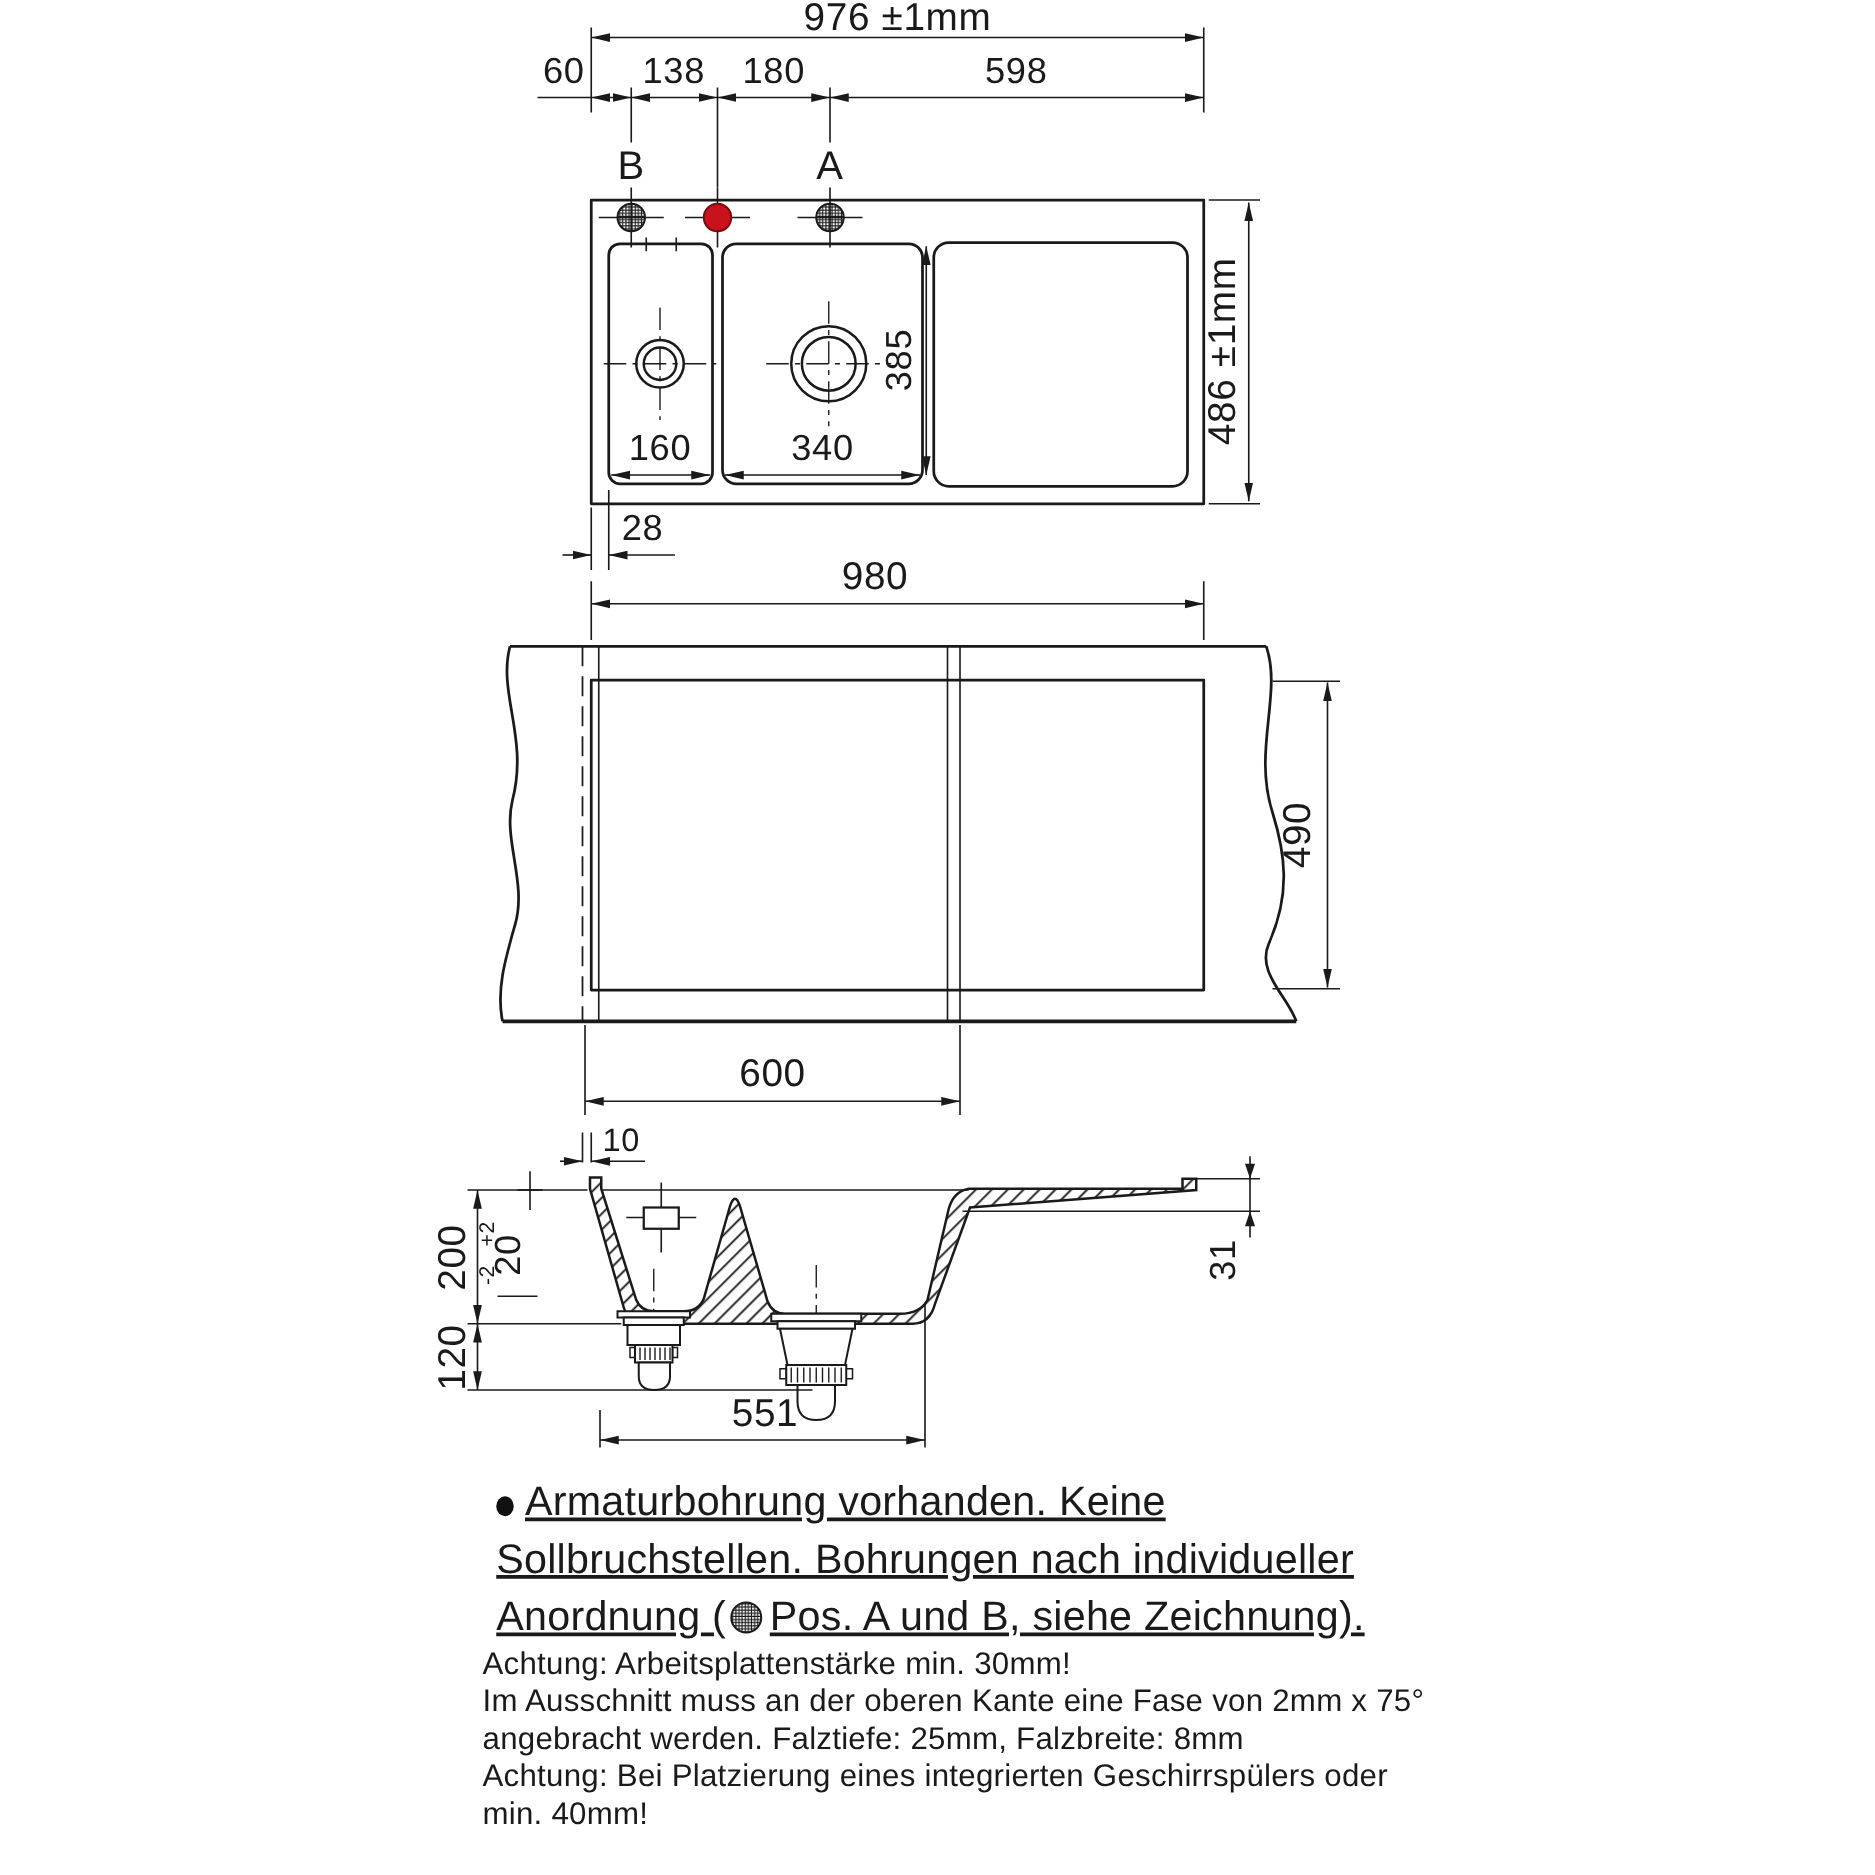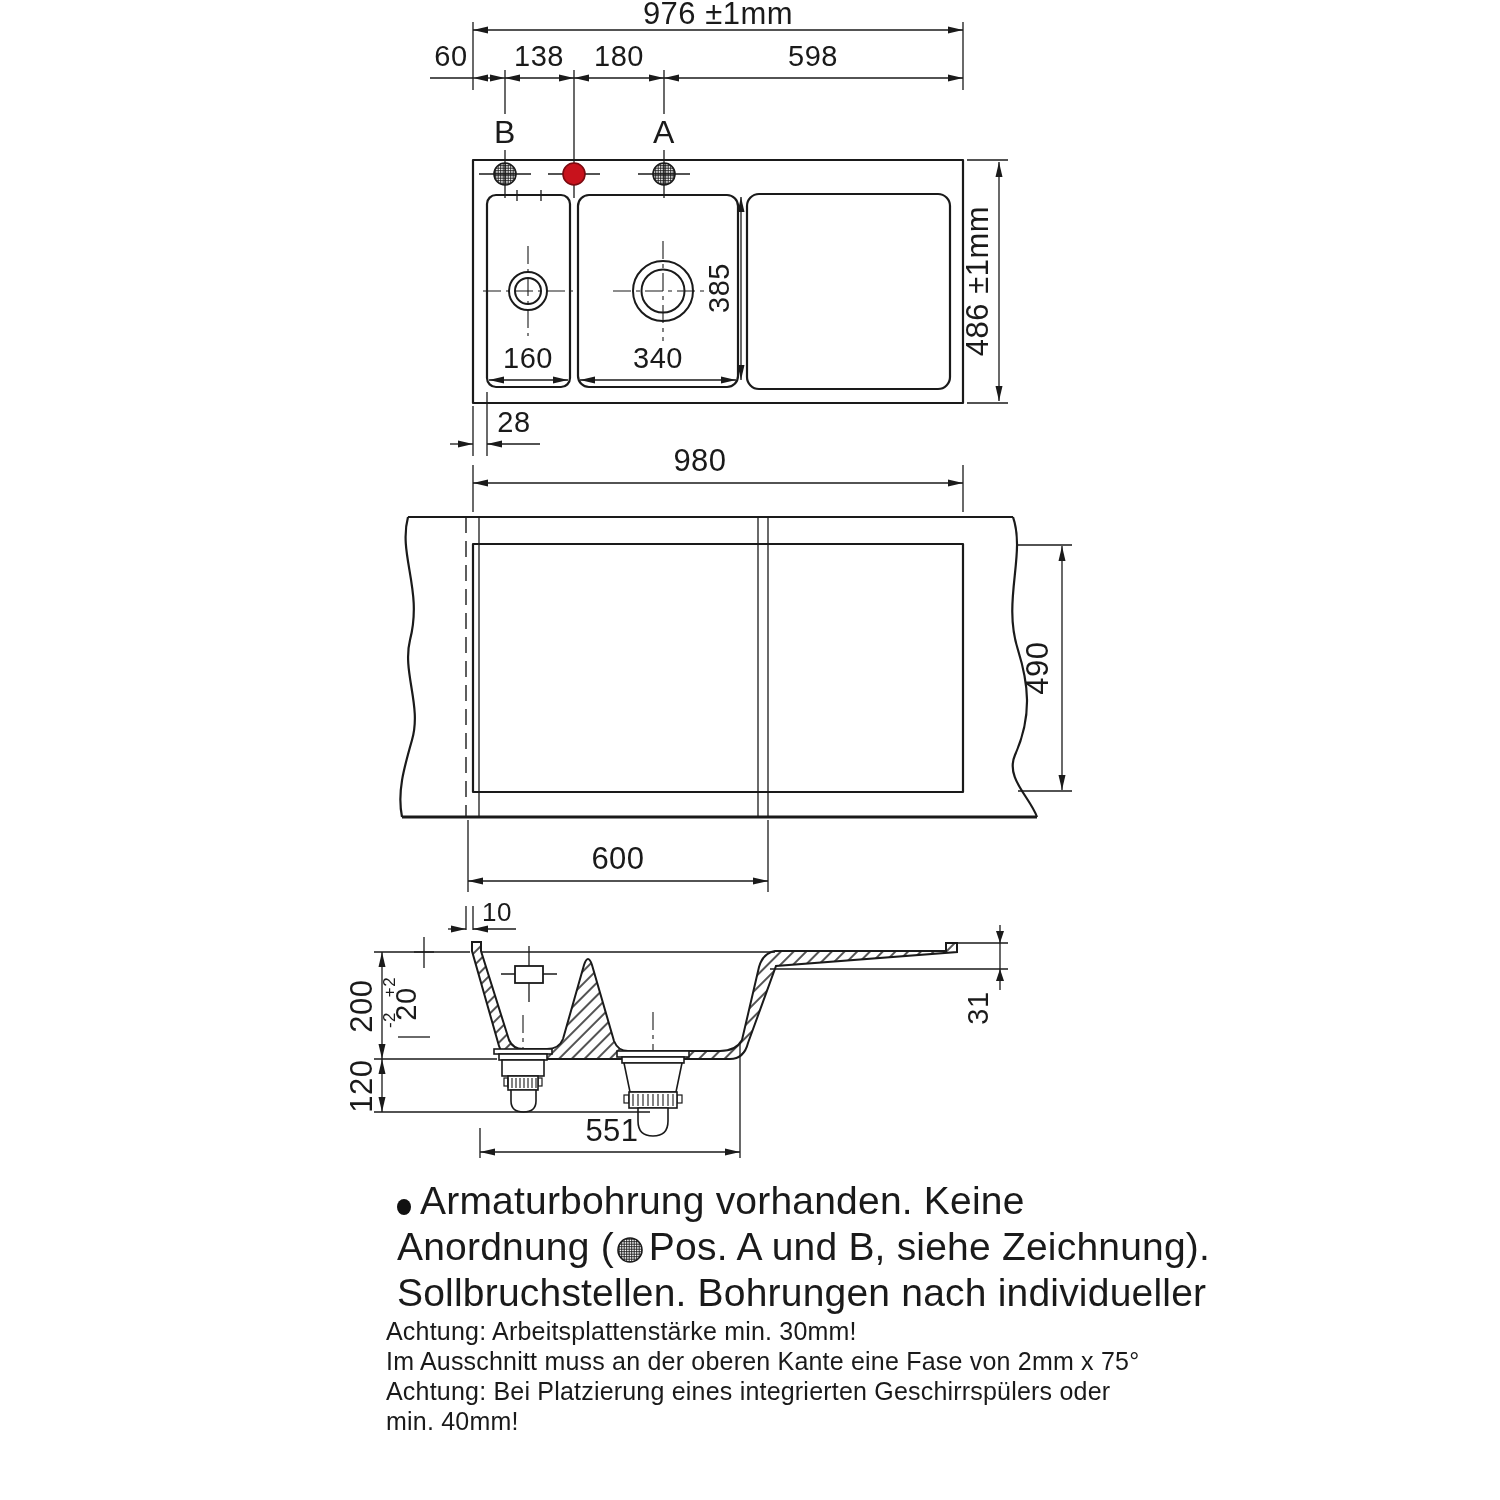--- a/index.html
+++ b/index.html
@@ -5,22 +5,22 @@
   html,body{margin:0;padding:0;background:#ffffff;}
   #page{position:relative;width:1500px;height:1500px;background:#ffffff;overflow:hidden;
         font-family:"Liberation Sans",sans-serif;color:#1a1a1a;}
   svg text{font-family:"Liberation Sans",sans-serif;fill:#1a1a1a;letter-spacing:.5px;}
   .t31{font-size:31px;} .t29{font-size:29px;} .t26{font-size:26px;} .t32{font-size:32px;} .t17{font-size:17px;}
   .ol{fill:none;stroke:#1a1a1a;stroke-width:2.2;stroke-linejoin:round;}
   .thin{fill:none;stroke:#1a1a1a;stroke-width:1.3;}
   .dim{fill:none;stroke:#1a1a1a;stroke-width:1.3;}
   .cl{fill:none;stroke:#1a1a1a;stroke-width:1.1;stroke-dasharray:18 5 4 5;}
   .dash{fill:none;stroke:#1a1a1a;stroke-width:1.4;stroke-dasharray:16 8;}
-  .note1{position:absolute;left:397px;top:1178px;width:760px;font-size:39px;line-height:46px;
-         letter-spacing:.2px;white-space:nowrap;}
+  .note1{position:absolute;left:397px;top:1178px;width:760px;font-size:33px;line-height:46px;
+         letter-spacing:.2px;white-space:nowrap;text-decoration:underline;}
   .note2{position:absolute;left:386px;top:1316px;width:800px;font-size:25px;line-height:30px;
          letter-spacing:.2px;white-space:nowrap;}
   .bullet{display:inline-block;width:14px;height:16px;background:#111;border-radius:50%;
           margin-right:9px;vertical-align:-1px;}
   .holeicon{display:inline-block;vertical-align:-4px;margin:0 5px 0 2px;}
   .nline{white-space:nowrap;}
 </style>
 </head>
 <body>
 
@@ -224,26 +224,27 @@
       <line class="thin" x1="740" y1="1042" x2="740" y2="1158"></line>
       <line class="dim" x1="480" y1="1152" x2="740" y2="1152" marker-start="url(#arr)" marker-end="url(#arr)"></line>
       <text class="t31" x="612" y="1141" text-anchor="middle">551</text>
     </g>
   </g>
 </svg>
 
 
 <div class="note1">
   <div class="nline"><span class="bullet"></span><span>Armaturbohrung vorhanden. Keine</span></div>
+  <div class="nline">Sollbruchstellen. Bohrungen nach individueller</div>
   <div class="nline"><span>Anordnung (</span><svg class="holeicon" width="28" height="28" viewBox="0 0 28 28">
           <circle cx="14" cy="14" r="12" fill="url(#grid)" stroke="#1a1a1a" stroke-width="1.6"></circle>
         </svg><span>Pos. A und B, siehe Zeichnung).</span></div>
-  <div class="nline">Sollbruchstellen. Bohrungen nach individueller</div>
 </div>
 
 <div class="note2">
   <div class="nline">Achtung: Arbeitsplattenstärke min. 30mm!</div>
   <div class="nline">Im Ausschnitt muss an der oberen Kante eine Fase von 2mm x 75°</div>
+  <div class="nline">angebracht werden. Falztiefe: 25mm, Falzbreite: 8mm</div>
   <div class="nline">Achtung: Bei Platzierung eines integrierten Geschirrspülers oder</div>
   <div class="nline">min. 40mm!</div>
 </div>
 
 </div>
 
 </body></html>

